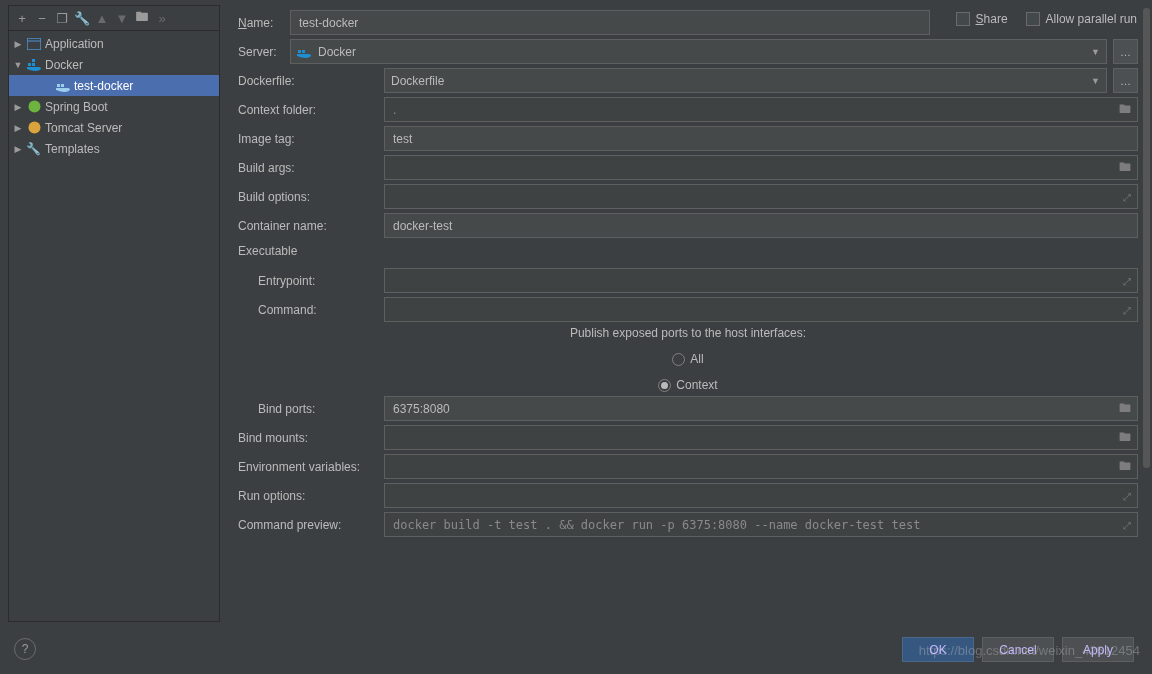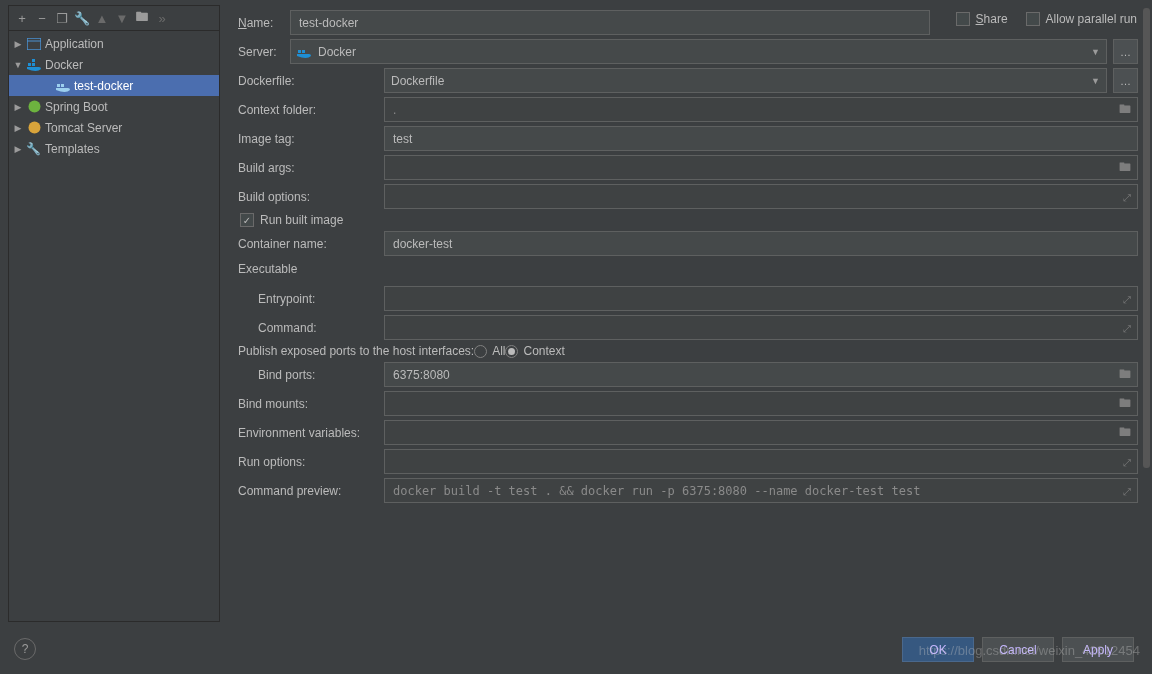--- a/index.html
+++ b/index.html
@@ -276,26 +276,20 @@
     </div>
 
     <div class="row">
       <span class="lbl">Build options:</span>
       <div class="with-icon">
           <input class="field ro" value="" style="">
           <span class="inner-icon expand-icon"></span>
         </div>
     </div>
 
-    <div class="row">
-      <label style="display:flex;align-items:center;margin-left:2px;">
-        <span class="checkbox checked"></span>
-        <span>Run built image</span>
-      </label>
-    </div>
 
     <div class="row">
       <span class="lbl">Container name:</span>
       <input class="field" value="docker-test" style="">
     </div>
 
     <div class="section-label">Executable</div>
 
     <div class="row">
       <span class="lbl indent">Entrypoint:</span>
@@ -306,21 +300,21 @@
     </div>
 
     <div class="row">
       <span class="lbl indent">Command:</span>
       <div class="with-icon">
           <input class="field ro" value="" style="">
           <span class="inner-icon expand-icon"></span>
         </div>
     </div>
 
-    <div class="row" style="gap:0;">
+    <div class="row" style="gap:12px;flex-direction:column;">
       <span>Publish exposed ports to the host interfaces:</span>
       <label style="display:flex;align-items:center;">
           <span class="radio"></span>
           <span>All</span>
         </label>
       <label style="display:flex;align-items:center;">
           <span class="radio on"></span>
           <span>Context</span>
         </label>
     </div>

